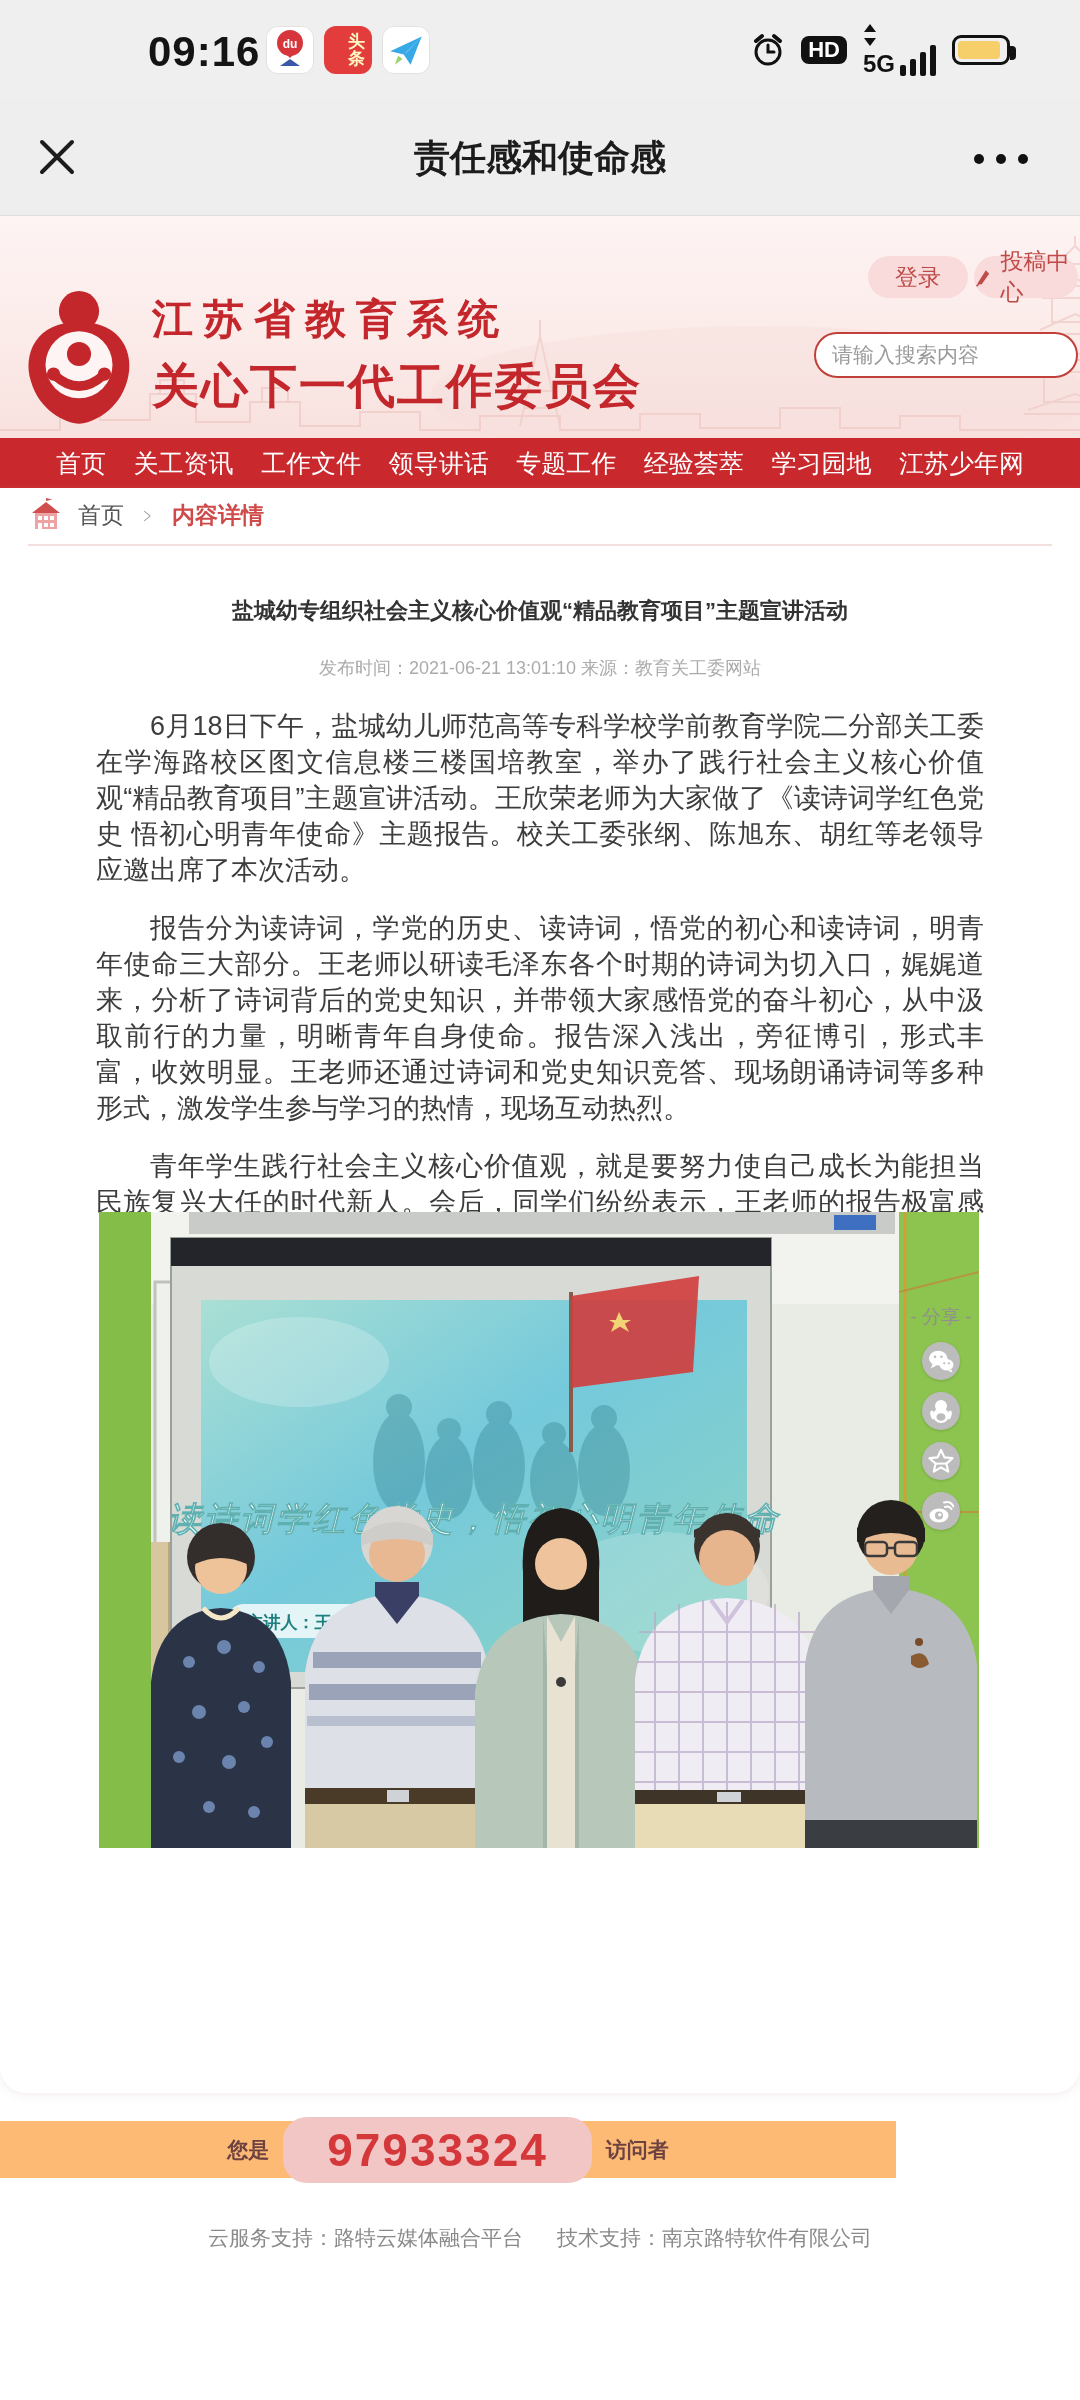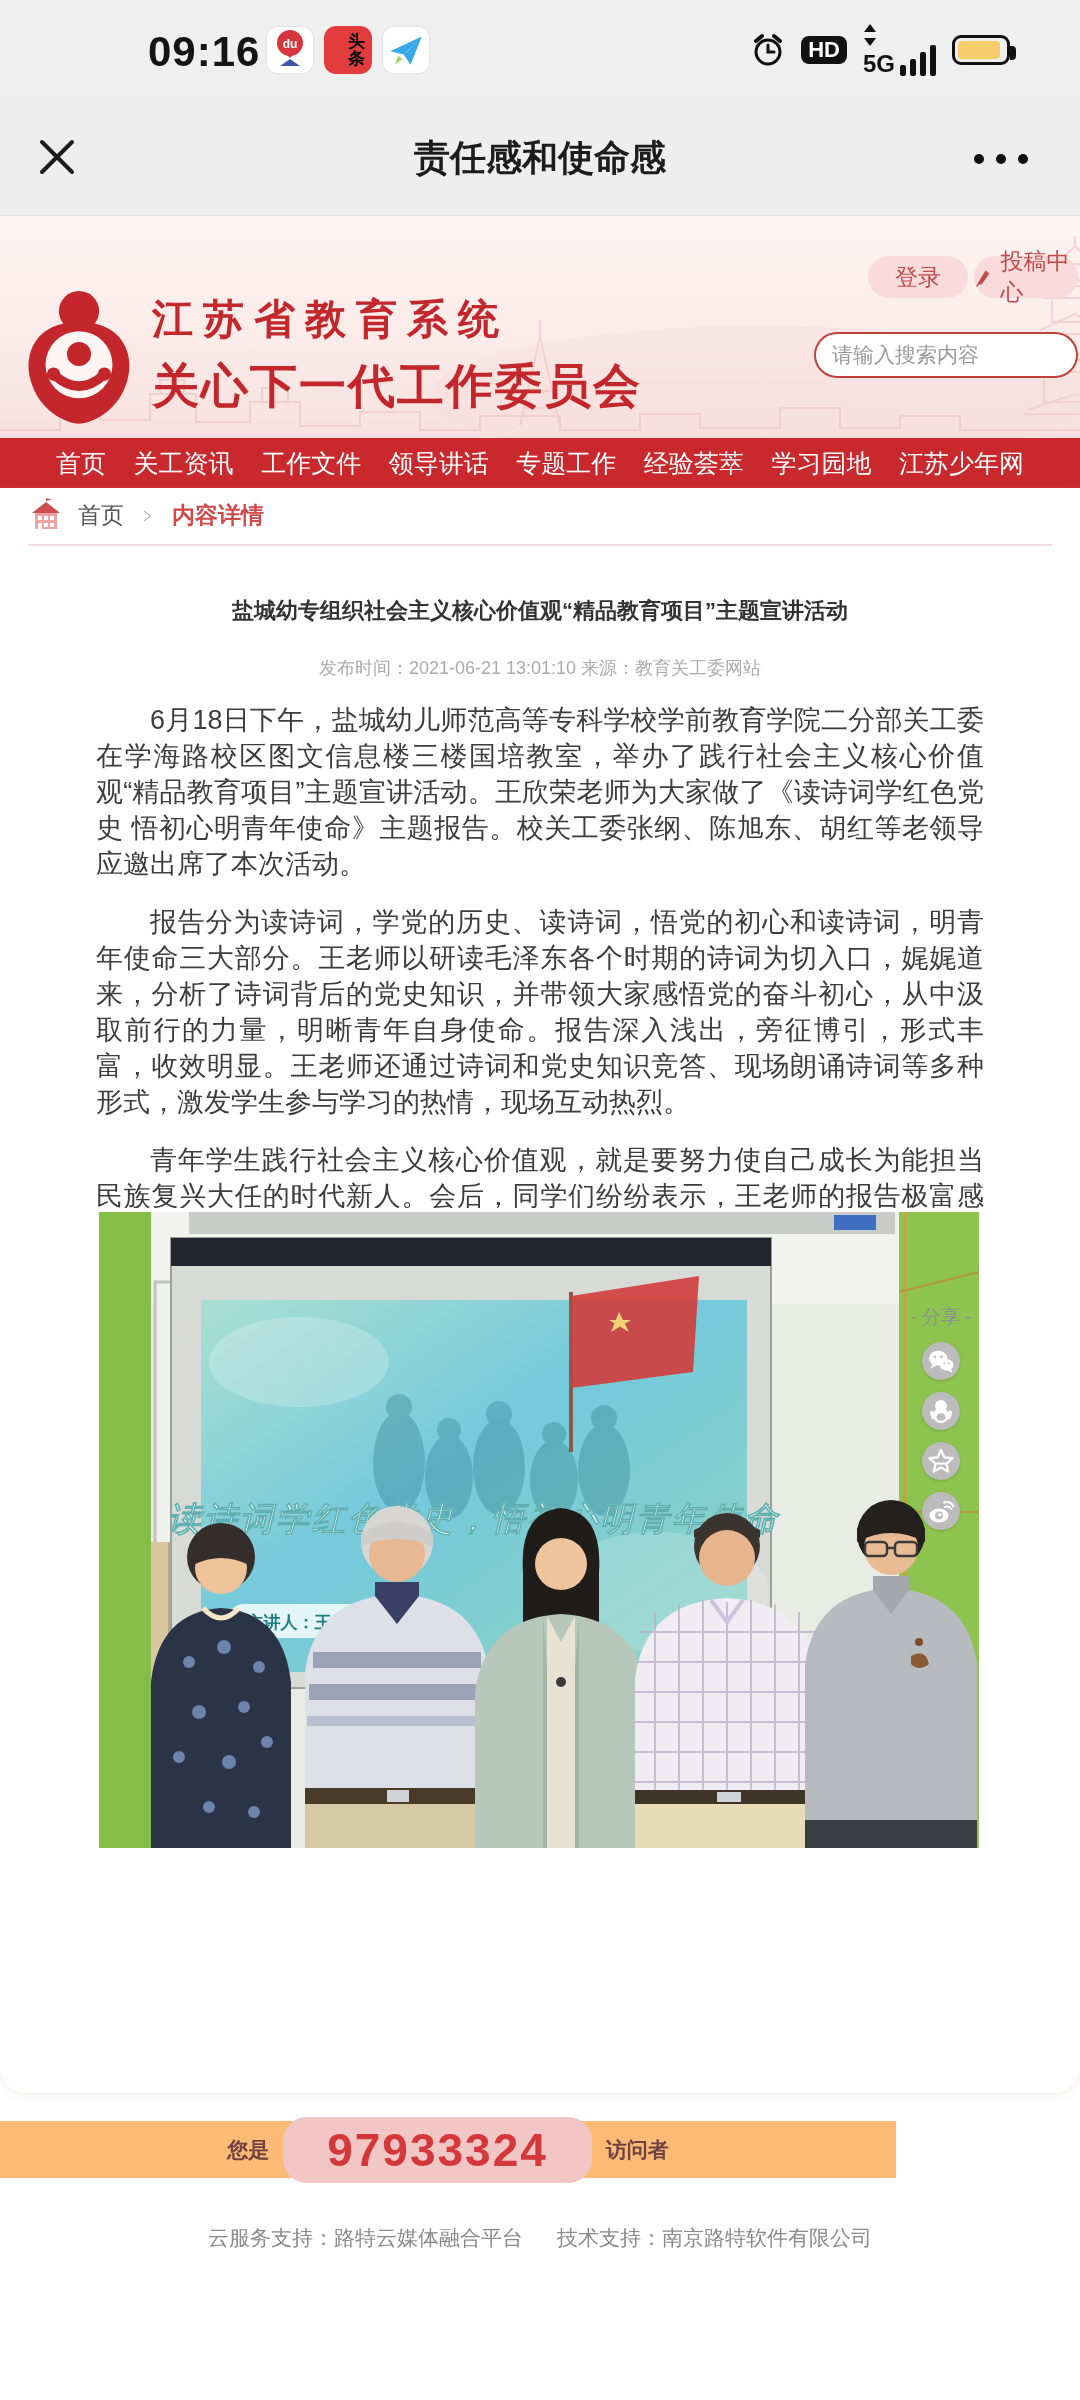--- a/index.html
+++ b/index.html
@@ -7,21 +7,21 @@
   body { font-family:"Liberation Sans", sans-serif; }
   .screen { position:relative; width:1080px; height:2400px; background:#ffffff; overflow:hidden; margin:0 auto; }
 
   
   .status-bar { position:absolute; top:0; left:0; width:1080px; height:100px; background:#efefef; }
   .sb-time { position:absolute; left:148px; top:28px; font-size:42px; font-weight:600; color:#141414; letter-spacing:1px; }
   .sb-apps { position:absolute; left:266px; top:26px; display:flex; gap:10px; }
   .sb-tile { width:48px; height:48px; border-radius:12px; display:flex; align-items:center; justify-content:center; overflow:hidden; }
   .tile-white { background:#ffffff; box-shadow:0 0 0 1px #e2e2e2 inset; }
   .tile-red { background:#e23c3c; }
-  .toutiao-txt { color:#000000; font-size:17px; font-weight:bold; line-height:1;margin-left:24px; }
+  .toutiao-txt { color:#fef9c3; font-size:17px; font-weight:bold; line-height:1;margin-left:24px; }
   .sb-right { position:absolute; right:70px; top:0; height:100px; display:flex; align-items:center; gap:16px; }
   .hd-badge { background:#111; color:#fff; font-size:22px; font-weight:bold; padding:3px 7px; border-radius:8px; line-height:1; }
   .net { display:flex; align-items:flex-end; gap:5px; }
   .net-55g { display:flex; align-items:flex-start; gap:2px;flex-direction:column; }
   .net-label { font-size:24px; font-weight:bold; color:#111; line-height:1; }
   .bars { display:flex; align-items:flex-end; gap:4px; height:32px; }
   .bars i { display:block; width:6px; background:#111; border-radius:2px; }
   .battery { position:relative; width:58px; height:30px; border:3px solid #111; border-radius:9px; }
   .battery .fill { position:absolute; left:3px; top:3px; bottom:3px; width:42px; background:#f6cf6b; border-radius:4px; }
   .battery .nub { position:absolute; right:-9px; top:8px; width:6px; height:14px; background:#111; border-radius:0 4px 4px 0; }
@@ -61,21 +61,21 @@
   .breadcrumb { position:absolute; top:10px; left:28px; display:flex; align-items:center; gap:14px; font-size:23px; }
   .crumb-home { color:#555; cursor:pointer; }
   .crumb-sep { color:#999; font-size:20px; }
   .crumb-cur { color:#d04a4a; font-weight:bold; }
   .crumb-line { position:absolute; top:56px; left:28px; right:28px; height:0; border-top:2px solid #f4dfdf; }
 
   .art-title { position:absolute; top:100px; left:90px; right:90px; text-align:center;
     font-size:22px; font-weight:bold; color:#333; line-height:46px; }
   .art-meta { position:absolute; top:168px; left:0; right:0; text-align:center; font-size:18px; color:#ababab; }
 
-  .art-body { position:absolute; top:214px; left:96px; right:96px; height:506px; overflow:hidden;
+  .art-body { position:absolute; top:220px; left:96px; right:96px; height:506px; overflow:hidden;
     font-size:27px; color:#3d3d3d; line-height:36px; text-align:justify; }
   .art-body p { text-indent:2em; margin-bottom:22px; }
 
   
   .photo { position:absolute; top:724px; left:99px; width:880px; height:636px; overflow:hidden; background:#8fc54e; }
 
   
   .share-rail { position:absolute; top:816px; left:886px; width:110px; text-align:center; }
   .share-label { font-size:19px; color:#8f8f8f; margin-bottom:12px; white-space:nowrap; }
   .share-btn { width:38px; height:38px; border-radius:50%; background:#bcbcbc; margin:0 auto 12px auto;

